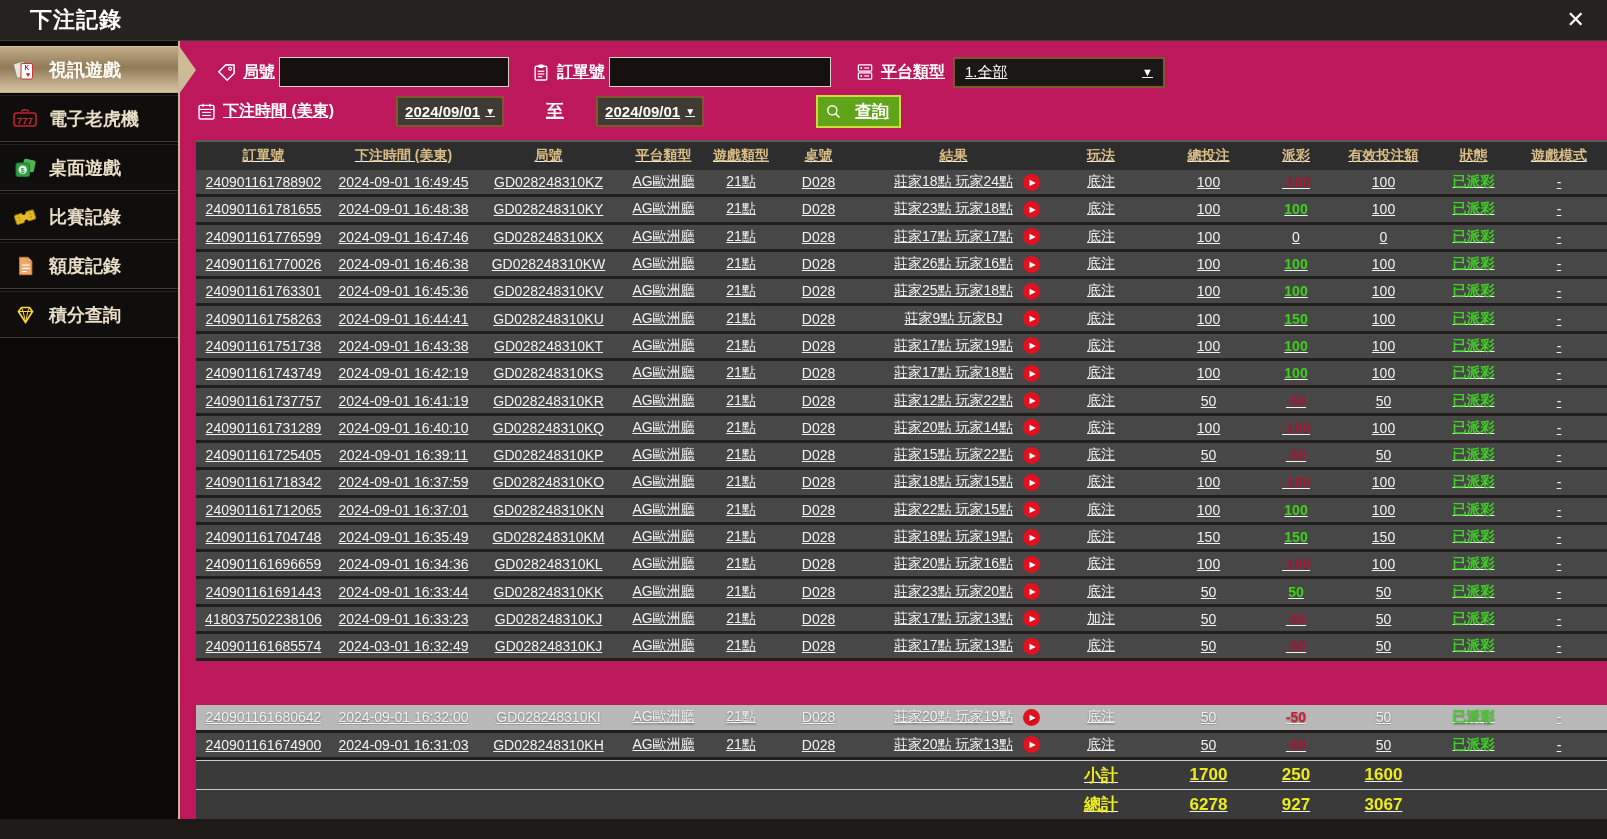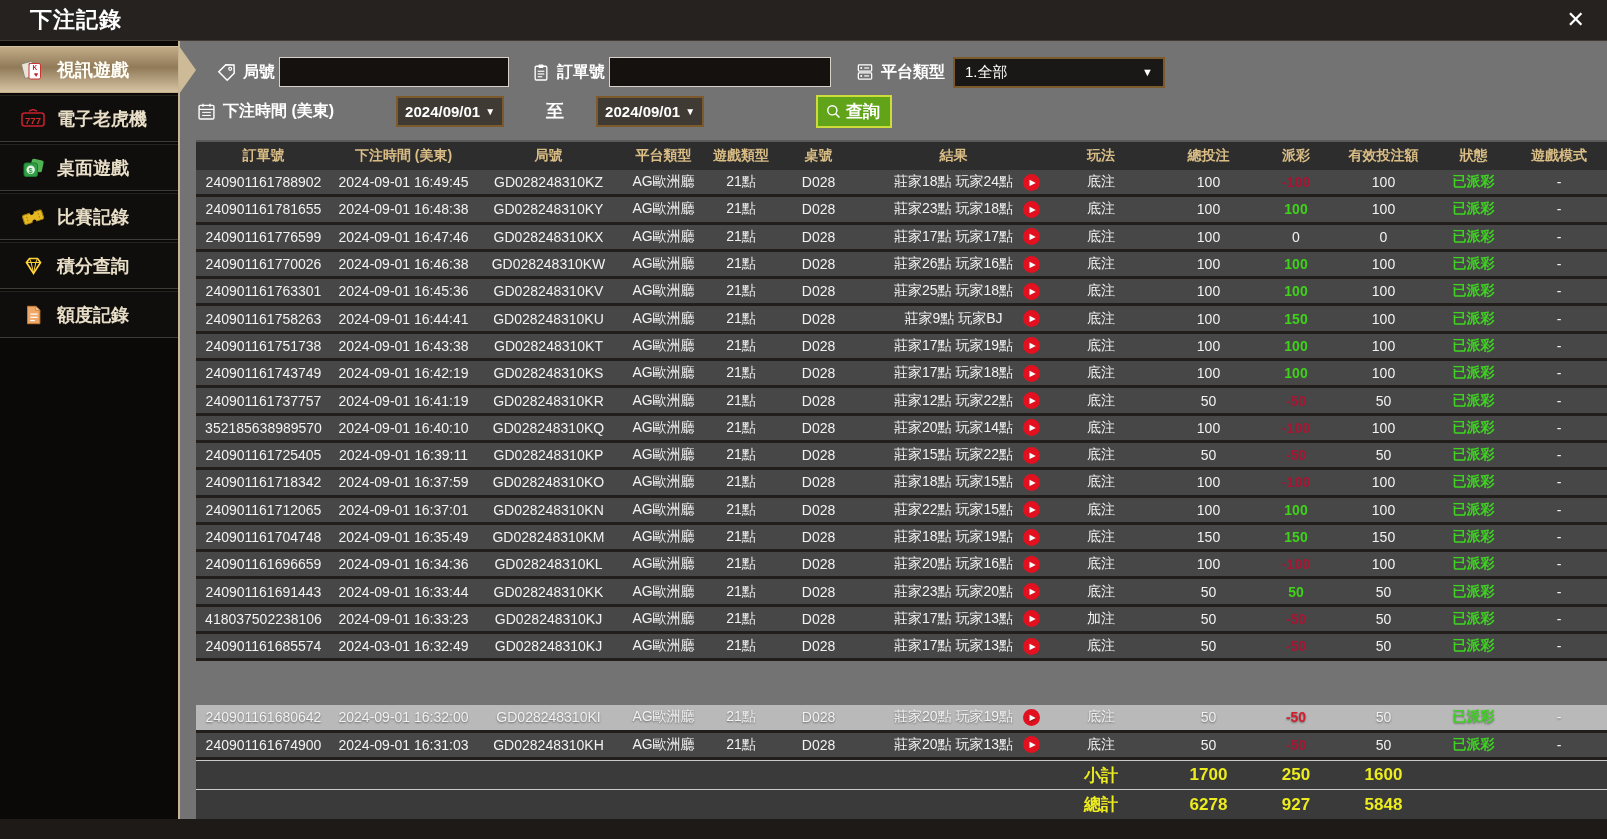--- a/index.html
+++ b/index.html
@@ -17,35 +17,35 @@
   }
   .titlebar .title { color:#fff; font-size:22px; font-weight:bold; letter-spacing:1px; }
   .titlebar .close { margin-left:auto; color:#fff; font-size:22px; font-weight:bold; cursor:pointer; line-height:1; }
 
   .main { flex:1; display:flex; min-height:0; }
 
   
   .sidebar { width:180px; flex:0 0 auto; background:#0b0908; border-right:2px solid #c7b493; padding-top:5px; position:relative; z-index:2; }
   .side-item {
     height:47px; margin-bottom:2px; display:flex; align-items:center; gap:11px;
-    padding-left:20px; background:#100e0c; border-bottom:1px solid #3e3a35; border-top:1px solid #26231f;
+    padding-left:12px; background:#100e0c; border-bottom:1px solid #3e3a35; border-top:1px solid #26231f;
     color:#e9dfc9; font-size:18px; font-weight:bold; cursor:pointer; position:relative;
   }
   .side-item.selected {
     background:linear-gradient(180deg,#c3ad88 0%,#907a58 45%,#d6c4a4 100%);
     color:#fffef8; border-color:transparent;
   }
   .side-item.selected::after {
     content:""; position:absolute; right:-18px; top:50%; transform:translateY(-50%);
     border-top:24px solid transparent; border-bottom:24px solid transparent; border-left:17px solid #cdbb97;
   }
   .side-item .icn { width:26px; height:24px; display:flex; align-items:center; justify-content:center; flex:0 0 auto; }
 
   
-  .content { flex:1; display:flex; flex-direction:column; min-width:0; background:#737373; }
+  .content { flex:1; display:flex; flex-direction:column; min-width:0; background:#be185d;text-decoration:underline; }
 
   .filters { padding:14px 0 4px 16px; flex:0 0 auto; }
   .frow { display:flex; align-items:center; height:34px; }
   .frow + .frow { margin-top:5px; }
   .flabel { display:flex; align-items:center; gap:6px; color:#fff; font-size:16px; font-weight:bold; white-space:nowrap; }
   .txt-input {
     background:#14110f; border:1px solid #d8d3c8; color:#fff; height:30px;
     font-size:14px; padding:0 8px; outline:none; font-family:inherit;
   }
   .dropdown {
@@ -54,21 +54,21 @@
   }
   .dropdown .caret { font-size:11px; }
   .datebtn {
     height:31px; width:108px; background:#3f3a34; border:2px solid #7d5a2b; color:#fff;
     font-size:15px; font-weight:bold; display:flex; align-items:center; justify-content:center; gap:5px; cursor:pointer;
   }
   .datebtn .caret { font-size:10px; }
   .to-label { color:#fff; font-size:18px; font-weight:bold; }
   .searchbtn {
     height:33px; padding:0 10px 0 6px; background:#61a319; border:2px solid #cddc39; color:#fff;
-    font-size:17px; font-weight:bold; display:flex; align-items:center; gap:3px; cursor:pointer;
+    font-size:17px; font-weight:bold; display:flex; align-items:center; gap:12px; cursor:pointer;
   }
 
   
   .table { margin:8px 0 0 16px; flex:1; display:flex; flex-direction:column; min-height:0; border-top:2px solid #5a5a5a; }
   .trow {
     display:grid; align-items:center; text-align:center;
     grid-template-columns:135px 145px 145px 85px 70px 85px 185px 110px 105px 70px 105px 75px auto;
   }
   .thead { height:28px; background:#2d2d2d; color:#d9bd85; font-weight:bold; font-size:14px; flex:0 0 auto; }
   .trow.data { height:29.5px; background:#474747; border-bottom:3px solid #211e1b; font-size:14px; color:#f2f2f2; cursor:default; }
@@ -145,38 +145,38 @@
                 <circle cx="13" cy="17" r="2.1" fill="#0b0908"></circle>
                 <line x1="7" y1="10" x2="7" y2="15" stroke="#9c7d0c" stroke-width="1" stroke-dasharray="1.5,1.5"></line>
                 <line x1="19" y1="10" x2="19" y2="15" stroke="#9c7d0c" stroke-width="1" stroke-dasharray="1.5,1.5"></line>
               </g>
             </svg>
           </span>
           <span>比賽記錄</span>
         </div>
         <div class="side-item">
           <span class="icn">
-            <svg width="25" height="23" viewBox="0 0 24 23">
-              <path d="M5 8.5 L8 4.5 L16 4.5 L19 8.5 L12 19.5 Z" fill="none" stroke="#ffd43b" stroke-width="1.7"></path>
-              <path d="M5 8.5 H19 M8 4.5 L9.7 8.5 L12 19.5 L14.3 8.5 L16 4.5" fill="none" stroke="#ffd43b" stroke-width="1"></path>
-            </svg>
-          </span>
-          <span>積分查詢</span>
-        </div>
-        <div class="side-item">
-          <span class="icn">
             <svg width="22" height="24" viewBox="0 0 24 24">
               <path d="M6 2.5 H15 L19.5 7 V21.5 H6 Z" fill="#f0a868" stroke="#c77d33"></path>
               <path d="M15 2.5 V7 H19.5 Z" fill="#f8dcb8" stroke="#c77d33"></path>
               <line x1="9" y1="11" x2="17" y2="11" stroke="#fff" stroke-width="1.3"></line>
               <line x1="9" y1="14.5" x2="17" y2="14.5" stroke="#fff" stroke-width="1.3"></line>
               <line x1="9" y1="18" x2="14" y2="18" stroke="#fff" stroke-width="1.3"></line>
             </svg>
           </span>
           <span>額度記錄</span>
+        </div>
+        <div class="side-item">
+          <span class="icn">
+            <svg width="25" height="23" viewBox="0 0 24 23">
+              <path d="M5 8.5 L8 4.5 L16 4.5 L19 8.5 L12 19.5 Z" fill="none" stroke="#ffd43b" stroke-width="1.7"></path>
+              <path d="M5 8.5 H19 M8 4.5 L9.7 8.5 L12 19.5 L14.3 8.5 L16 4.5" fill="none" stroke="#ffd43b" stroke-width="1"></path>
+            </svg>
+          </span>
+          <span>積分查詢</span>
         </div>
       </div>
 
     <div class="content">
 
       <div class="filters">
         <div class="frow">
           <span class="flabel" style="margin-left:20px">
             <span class="icn">
               <svg width="21" height="21" viewBox="0 0 24 24">
@@ -416,21 +416,21 @@
                 <span>莊家12點 玩家22點</span>
                 <span class="playbtn">▶</span>
               </div>
               <div class="cell">底注</div>
               <div class="cell">50</div>
               <div class="cell neg">-50</div>
               <div class="cell">50</div>
               <div class="cell status-ok">已派彩</div>
               <div class="cell">-</div>
             </div><div class="trow data">
-              <div class="cell">352185638989570</div>
+              <div class="cell">240901161731289</div>
               <div class="cell">2024-09-01 16:40:10</div>
               <div class="cell">GD028248310KQ</div>
               <div class="cell">AG歐洲廳</div>
               <div class="cell">21點</div>
               <div class="cell">D028</div>
               <div class="cell cell-result">
                 <span>莊家20點 玩家14點</span>
                 <span class="playbtn">▶</span>
               </div>
               <div class="cell">底注</div>
@@ -627,21 +627,21 @@
               <div class="cell"></div>
               <div class="cell"></div>
               <div class="cell"></div>
               <div class="cell"></div>
               <div class="cell"></div>
               <div class="cell"></div>
               <div class="cell"></div>
               <div class="cell">總計</div>
               <div class="cell">6278</div>
               <div class="cell">927</div>
-              <div class="cell">5848</div>
+              <div class="cell">3067</div>
               <div class="cell"></div>
               <div class="cell"></div>
             </div></div>
       </div>
 
     </div>
   </div>
 </div>
 
 </body></html>

